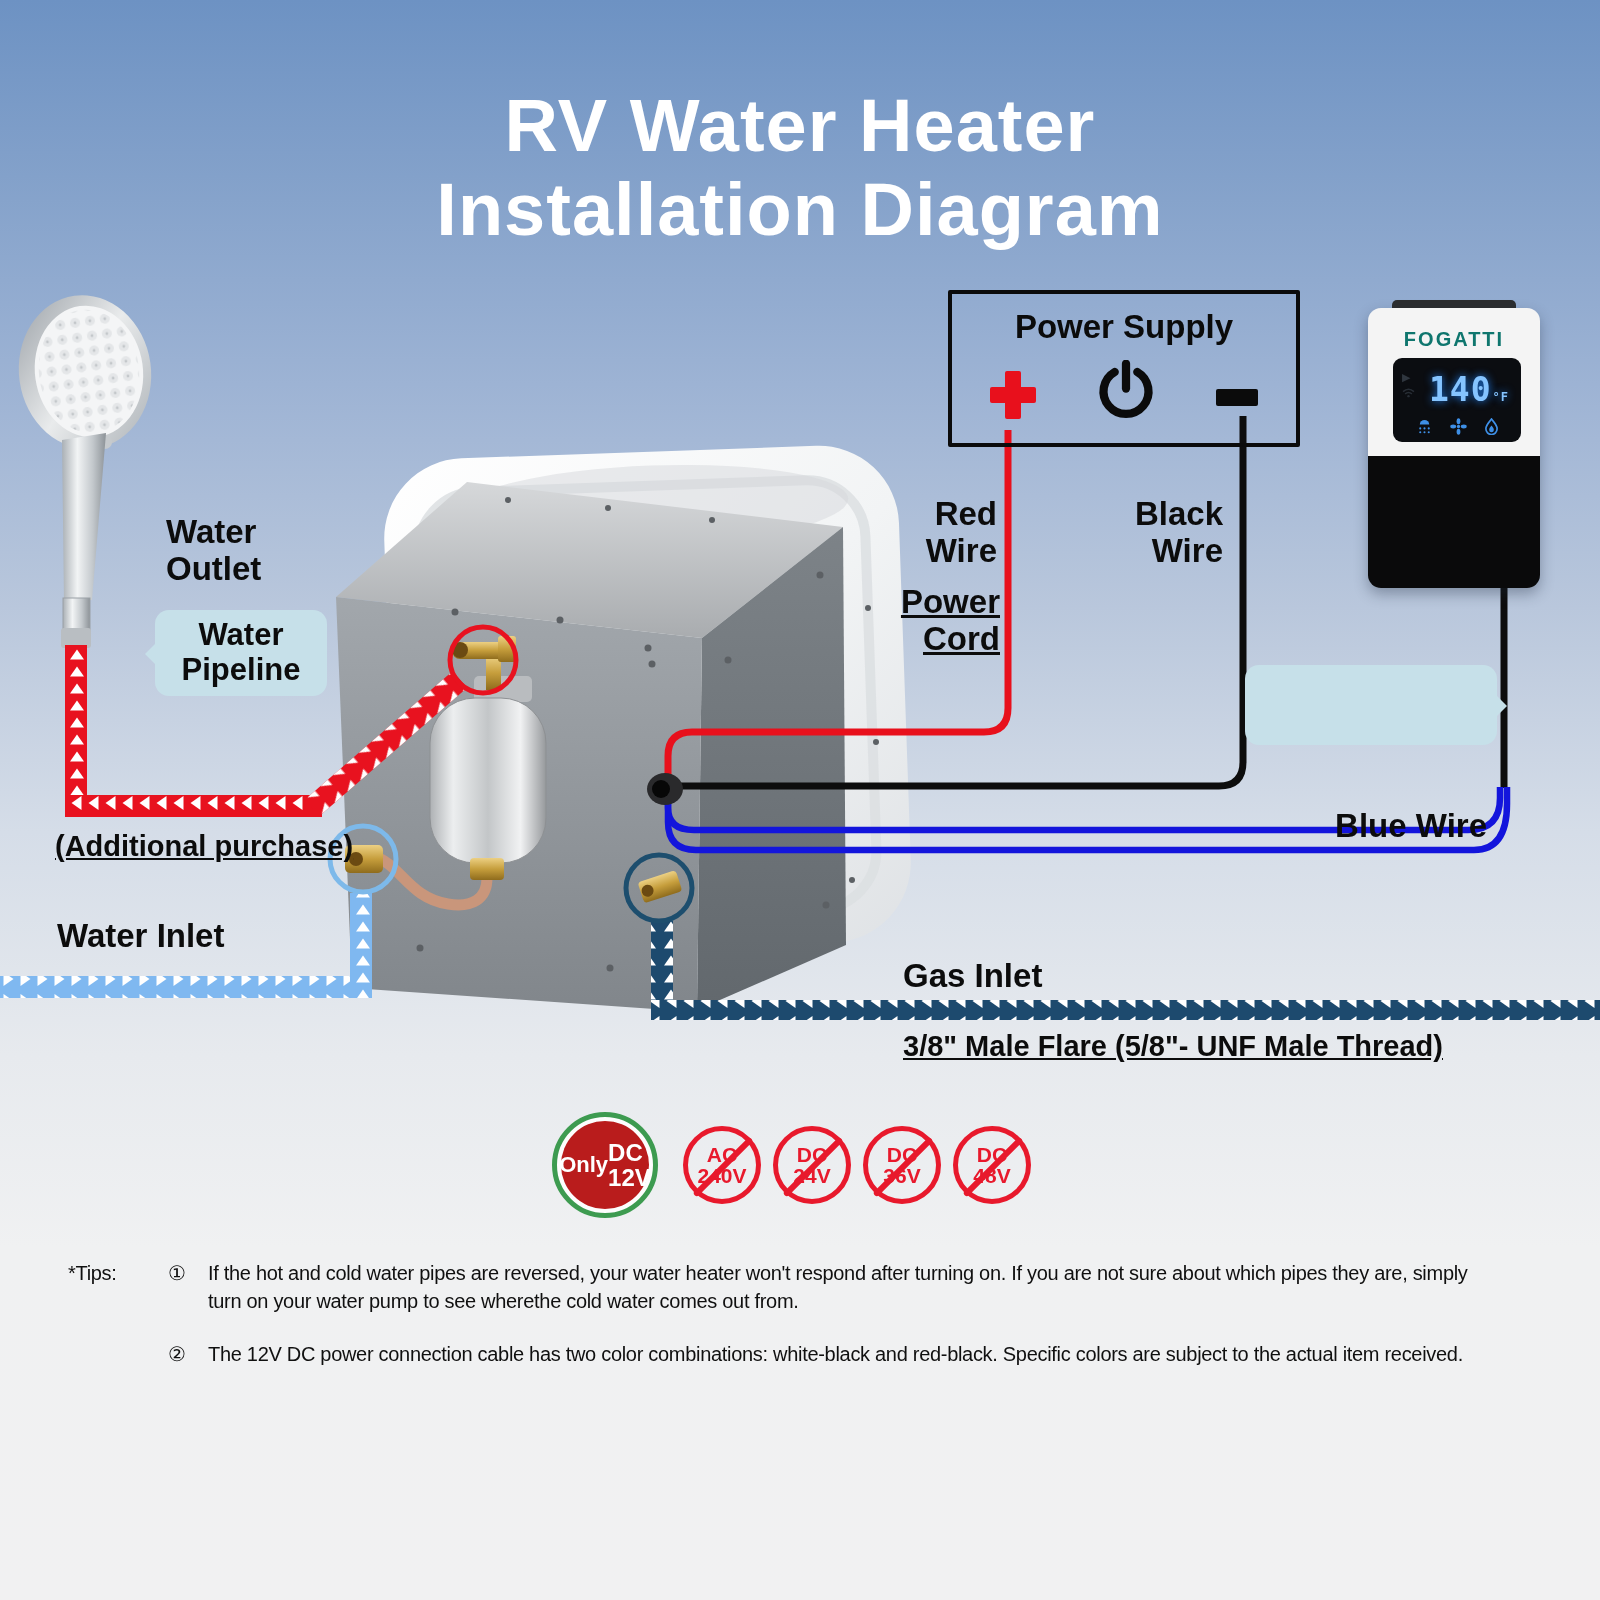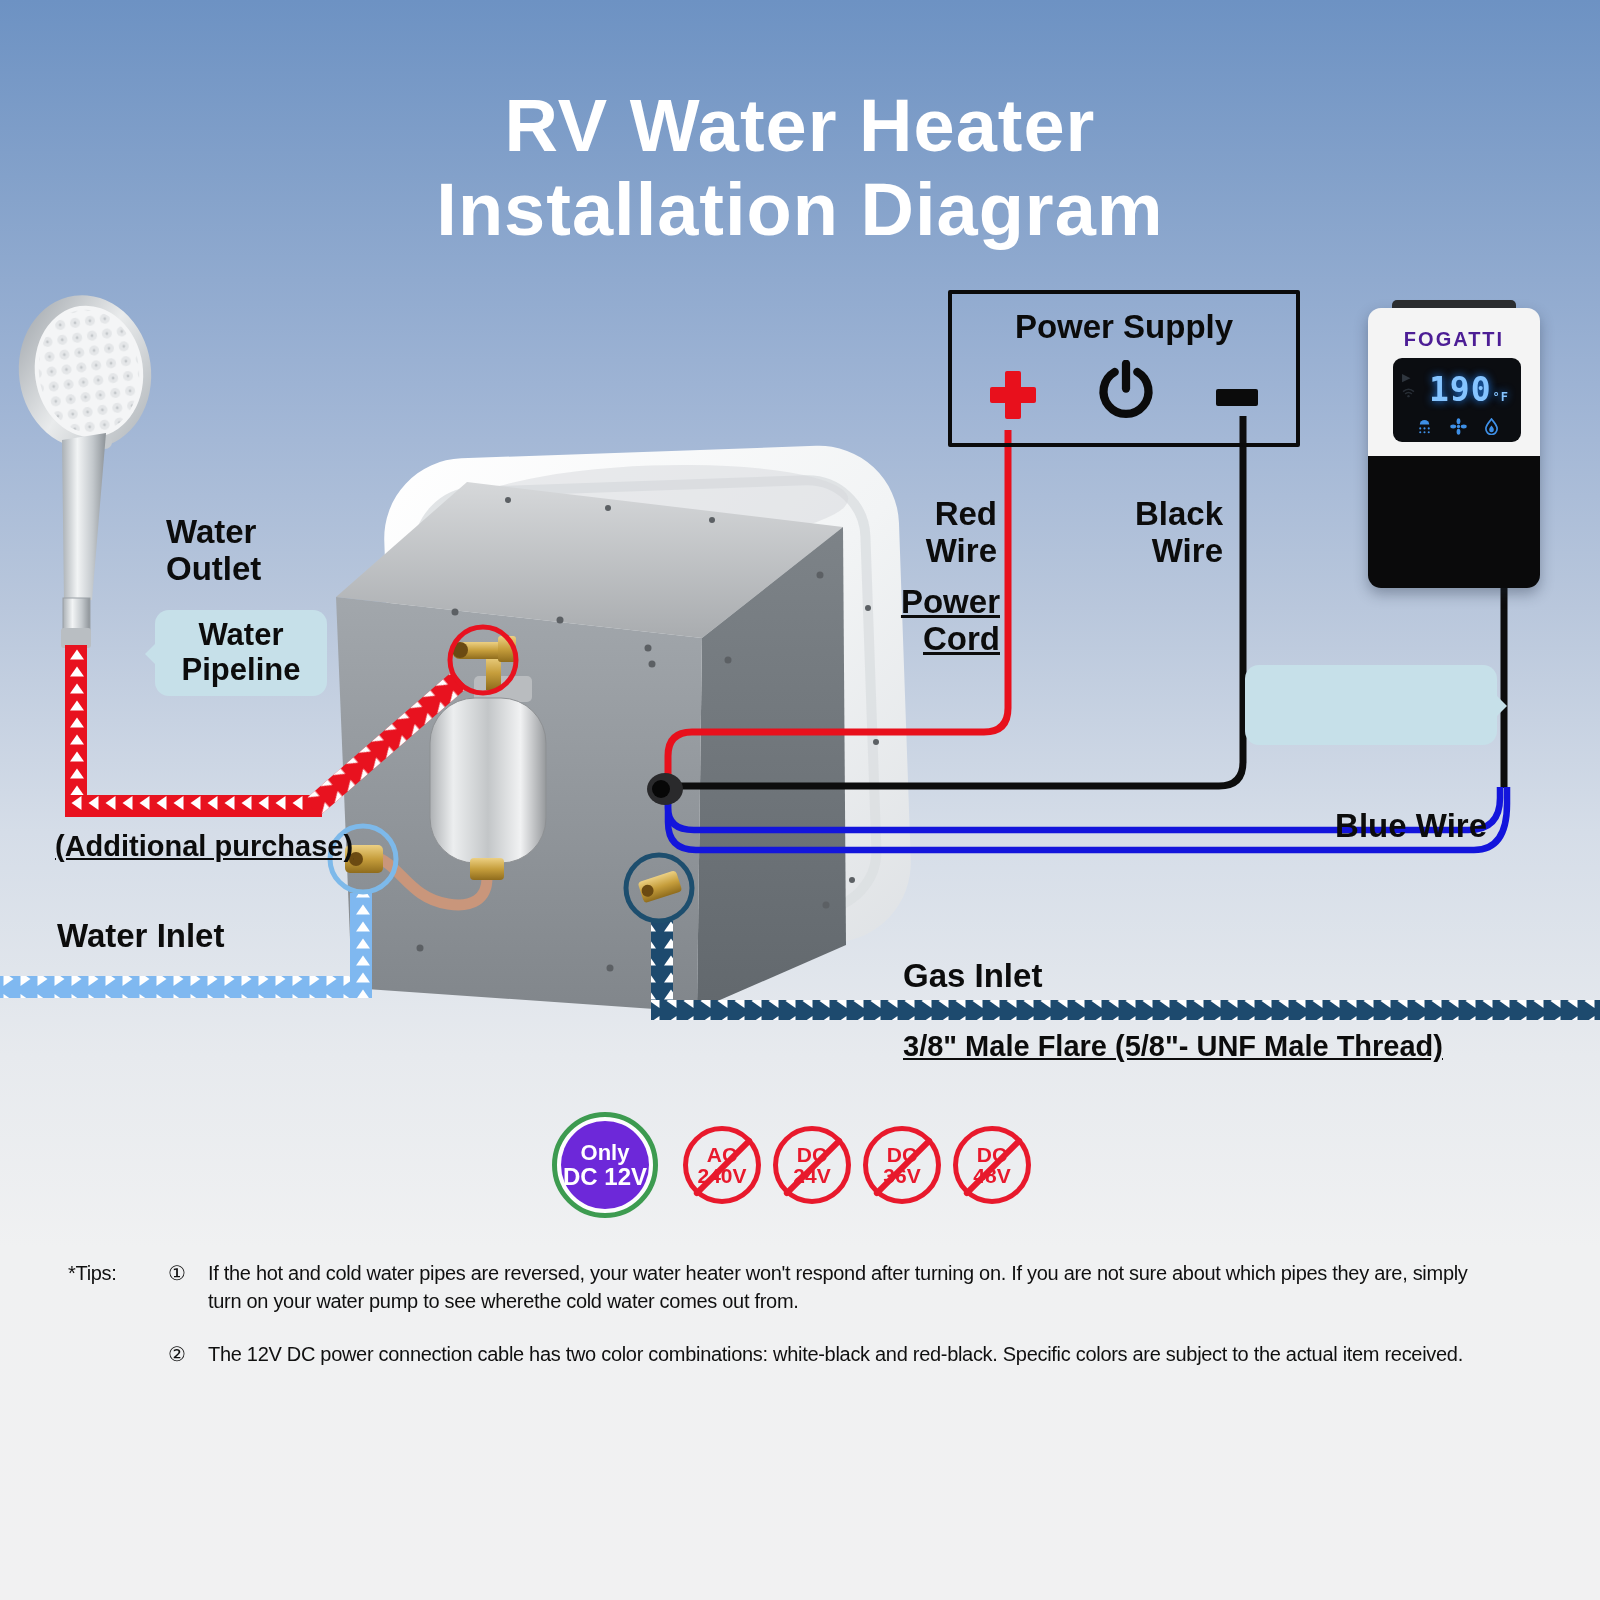--- a/index.html
+++ b/index.html
@@ -29,31 +29,31 @@
   .plus i{position:absolute;background:#e8101c;border-radius:2px;}
   .plus i.v{left:15px;top:0;width:16px;height:48px;}
   .plus i.h{left:0;top:16px;width:46px;height:16px;}
   .minus{width:42px;height:17px;background:#0b0b0b;border-radius:2px;margin-top:6px;}
   
   .remote{left:1368px;top:300px;width:172px;height:288px;}
   .remote-tab{position:absolute;left:24px;top:0;width:124px;height:18px;background:#2b2d2f;border-radius:5px;}
   .remote-body{position:absolute;left:0;top:8px;right:0;bottom:0;border-radius:13px;overflow:hidden;
                box-shadow:0 6px 14px rgba(30,40,60,.35);}
   .remote-top{position:absolute;left:0;top:0;right:0;height:148px;background:#f4f4f4;}
-  .brand{position:absolute;left:0;right:0;top:20px;text-align:center;font-size:20px;font-weight:800;letter-spacing:2px;color:#4c1d95;}
+  .brand{position:absolute;left:0;right:0;top:20px;text-align:center;font-size:20px;font-weight:800;letter-spacing:2px;color:#0f766e;}
   .display{position:absolute;left:25px;top:50px;width:128px;height:84px;background:#0b0d11;border-radius:9px;}
   .dim-col{position:absolute;left:9px;top:11px;color:#39414b;font-size:11px;line-height:1.5;opacity:.8;}
   .digits{position:absolute;right:12px;top:12px;color:#85c4ff;font-family:"DejaVu Sans Mono",monospace;
           font-weight:700;font-size:33px;letter-spacing:1px;text-shadow:0 0 9px #1e7ae8;}
   .unit{font-size:12px;font-weight:700;margin-left:1px;}
   .disp-icons{position:absolute;left:0;right:0;bottom:7px;display:flex;justify-content:space-around;padding:0 14px;}
   .remote-bottom{position:absolute;left:0;top:148px;right:0;bottom:0;background:#0a0a0b;}
   
   .badge-green{left:552px;top:1112px;width:106px;height:106px;border:5px solid #3d9b50;border-radius:50%;box-sizing:border-box;background:#fdfdfd;}
-  .badge-green .core{position:absolute;inset:4px;background:#6d28d9;border-radius:50%;display:flex;flex-direction:column;
+  .badge-green .core{position:absolute;inset:4px;background:#b91c1c;border-radius:50%;display:flex;flex-direction:row;
                      align-items:center;justify-content:center;color:#fff;font-weight:800;}
   .badge-green .l1{font-size:22px;line-height:1.05;}
   .badge-green .l2{font-size:24px;line-height:1.05;}
   .badge-red{width:78px;height:78px;border:5px solid #e8192c;border-radius:50%;box-sizing:border-box;
              display:flex;flex-direction:column;align-items:center;justify-content:center;
              color:#e8192c;font-weight:800;font-size:21px;line-height:1.0;}
   .badge-red .slash{position:absolute;left:-5px;top:33px;width:80px;height:6px;background:#e8192c;border-radius:3px;transform:rotate(-45deg);}
   
   .tips{left:68px;top:1260px;width:1428px;color:#101010;font-size:20px;font-weight:400;
         letter-spacing:-.3px;line-height:1.38;}
@@ -256,21 +256,21 @@
       <div class="remote-top">
         <div class="brand">FOGATTI</div>
         <div class="display">
           <div class="dim-col">
             <div>▶</div>
             <svg width="13" height="10" viewBox="0 0 14 11" style="opacity:.8">
                 <path d="M1,4 Q7,-1.5 13,4 M3.3,6.5 Q7,3.2 10.7,6.5" fill="none" stroke="#39414b" stroke-width="1.6"></path>
                 <circle cx="7" cy="9" r="1.3" fill="#39414b"></circle>
               </svg>
           </div>
-          <div class="digits"><span>190</span><span class="unit">°F</span></div>
+          <div class="digits"><span>140</span><span class="unit">°F</span></div>
           <div class="disp-icons">
             <svg width="17" height="17" viewBox="0 0 18 18">
                 <path d="M4,7 A5,5 0 0 1 14,7 Z" fill="#3e8fe6"></path>
                 <g fill="#3e8fe6">
                   <circle cx="4.5" cy="11" r="1.1"></circle>
                   <circle cx="9" cy="11" r="1.1"></circle>
                   <circle cx="13.5" cy="11" r="1.1"></circle>
                   <circle cx="4.5" cy="15" r="1.1"></circle>
                   <circle cx="9" cy="15" r="1.1"></circle>
                   <circle cx="13.5" cy="15" r="1.1"></circle>

